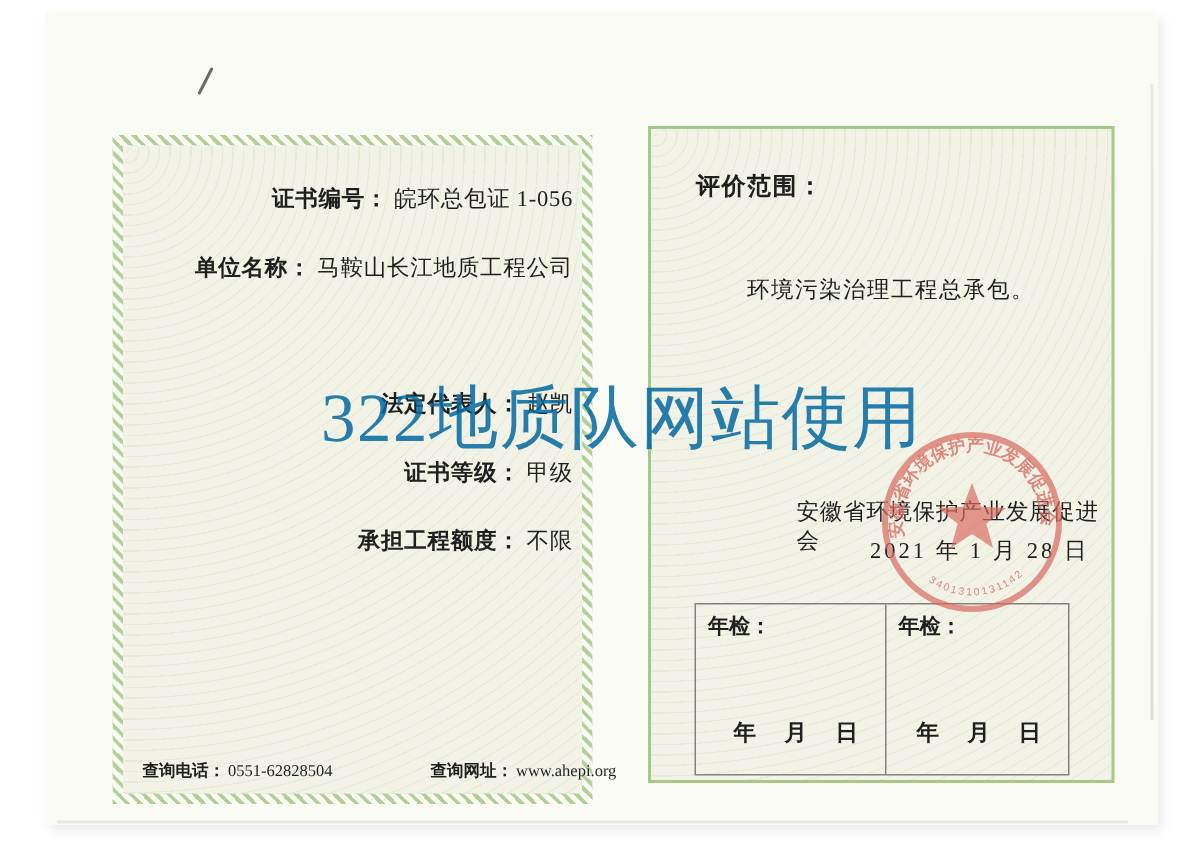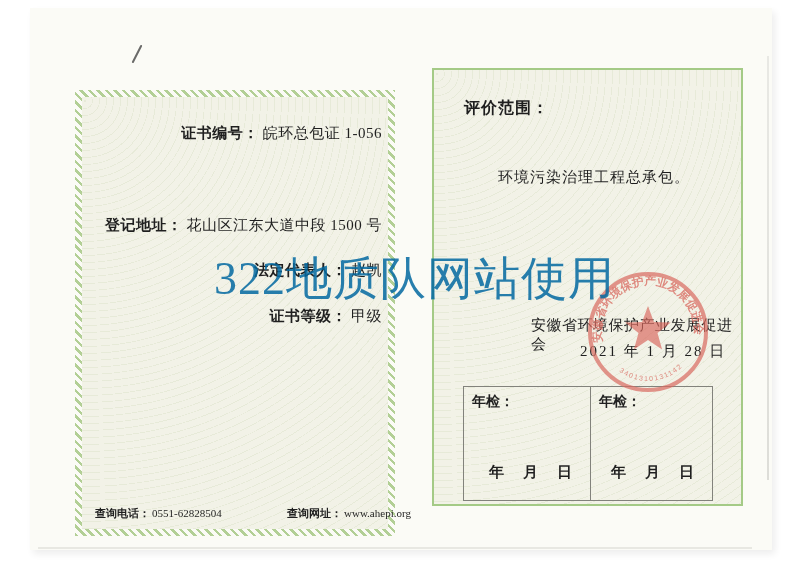--- a/index.html
+++ b/index.html
@@ -24,21 +24,21 @@
   }
   .lrow{position:absolute;left:13px;right:6px;white-space:nowrap;font-size:15px;line-height:19px;text-align:right;}
   .lbl{font-weight:bold;letter-spacing:0.5px;}
   .val{font-family:"Liberation Serif",serif;margin-left:4px;letter-spacing:0.5px;}
   .lfooter{position:absolute;left:13px;bottom:8px;right:6px;font-size:11px;white-space:nowrap;}
   .lfooter .web{position:absolute;left:192px;top:0;}
   .lbl-sm{font-weight:bold;}
   .val-sm{font-family:Liberation Serif, serif;margin-left:2px;}
   
   .page-right{
-    position:absolute;left:402px;top:60px;width:311px;height:438px;
+    position:absolute;left:402px;top:76px;width:311px;height:438px;
     box-sizing:border-box;
     border:2px solid #a4ca86;
     background-color:#f2f2e7;
     background-image:repeating-radial-gradient(circle at 3px 4px, rgba(186,202,156,0.20) 0 0.8px, rgba(0,0,0,0) 0.8px 7px);
   }
   .scope-label{position:absolute;left:30px;top:28px;font-size:16px;font-weight:bold;letter-spacing:1px;}
   .scope-value{position:absolute;left:64px;top:98px;font-size:15px;font-family:"Liberation Serif",serif;letter-spacing:1px;}
   .issuer{position:absolute;left:97px;top:246px;font-size:15px;font-family:"Liberation Serif",serif;letter-spacing:0.5px;z-index:2;}
   .issue-date{position:absolute;left:146px;top:272px;font-size:15px;font-family:"Liberation Serif",serif;letter-spacing:2px;z-index:2;}
   .seal{position:absolute;left:150px;top:198px;width:128px;height:128px;z-index:3;opacity:0.88;}
@@ -75,28 +75,31 @@
 
 <div class="canvas">
   <div class="paper">
 
     <div class="pen-mark"></div>
 
     <div class="page-left">
       <div class="lrow" style="top:26px">
         <span class="lbl">证书编号：</span><span class="val">皖环总包证 1-056</span>
       </div>
-      <div class="lrow" style="top:118px">
-        <span class="lbl">登记地址：</span><span class="val">花山区江东大道中段 1500 号</span>
+      <div class="lrow" style="top:72px">
+        <span class="lbl">单位名称：</span><span class="val">马鞍山长江地质工程公司</span>
       </div>
       <div class="lrow" style="top:209px">
         <span class="lbl">证书等级：</span><span class="val">甲级</span>
       </div>
       <div class="lrow" style="top:163px">
         <span class="lbl">法定代表人：</span><span class="val">赵凯</span>
+      </div>
+      <div class="lrow" style="top:254px">
+        <span class="lbl">承担工程额度：</span><span class="val">不限</span>
       </div>
       <div class="lfooter">
         <span>
           <span class="lbl-sm">查询电话：</span><span class="val-sm">0551-62828504</span>
         </span>
         <span class="web">
           <span class="lbl-sm">查询网址：</span><span class="val-sm">www.ahepi.org</span>
         </span>
       </div>
     </div>

